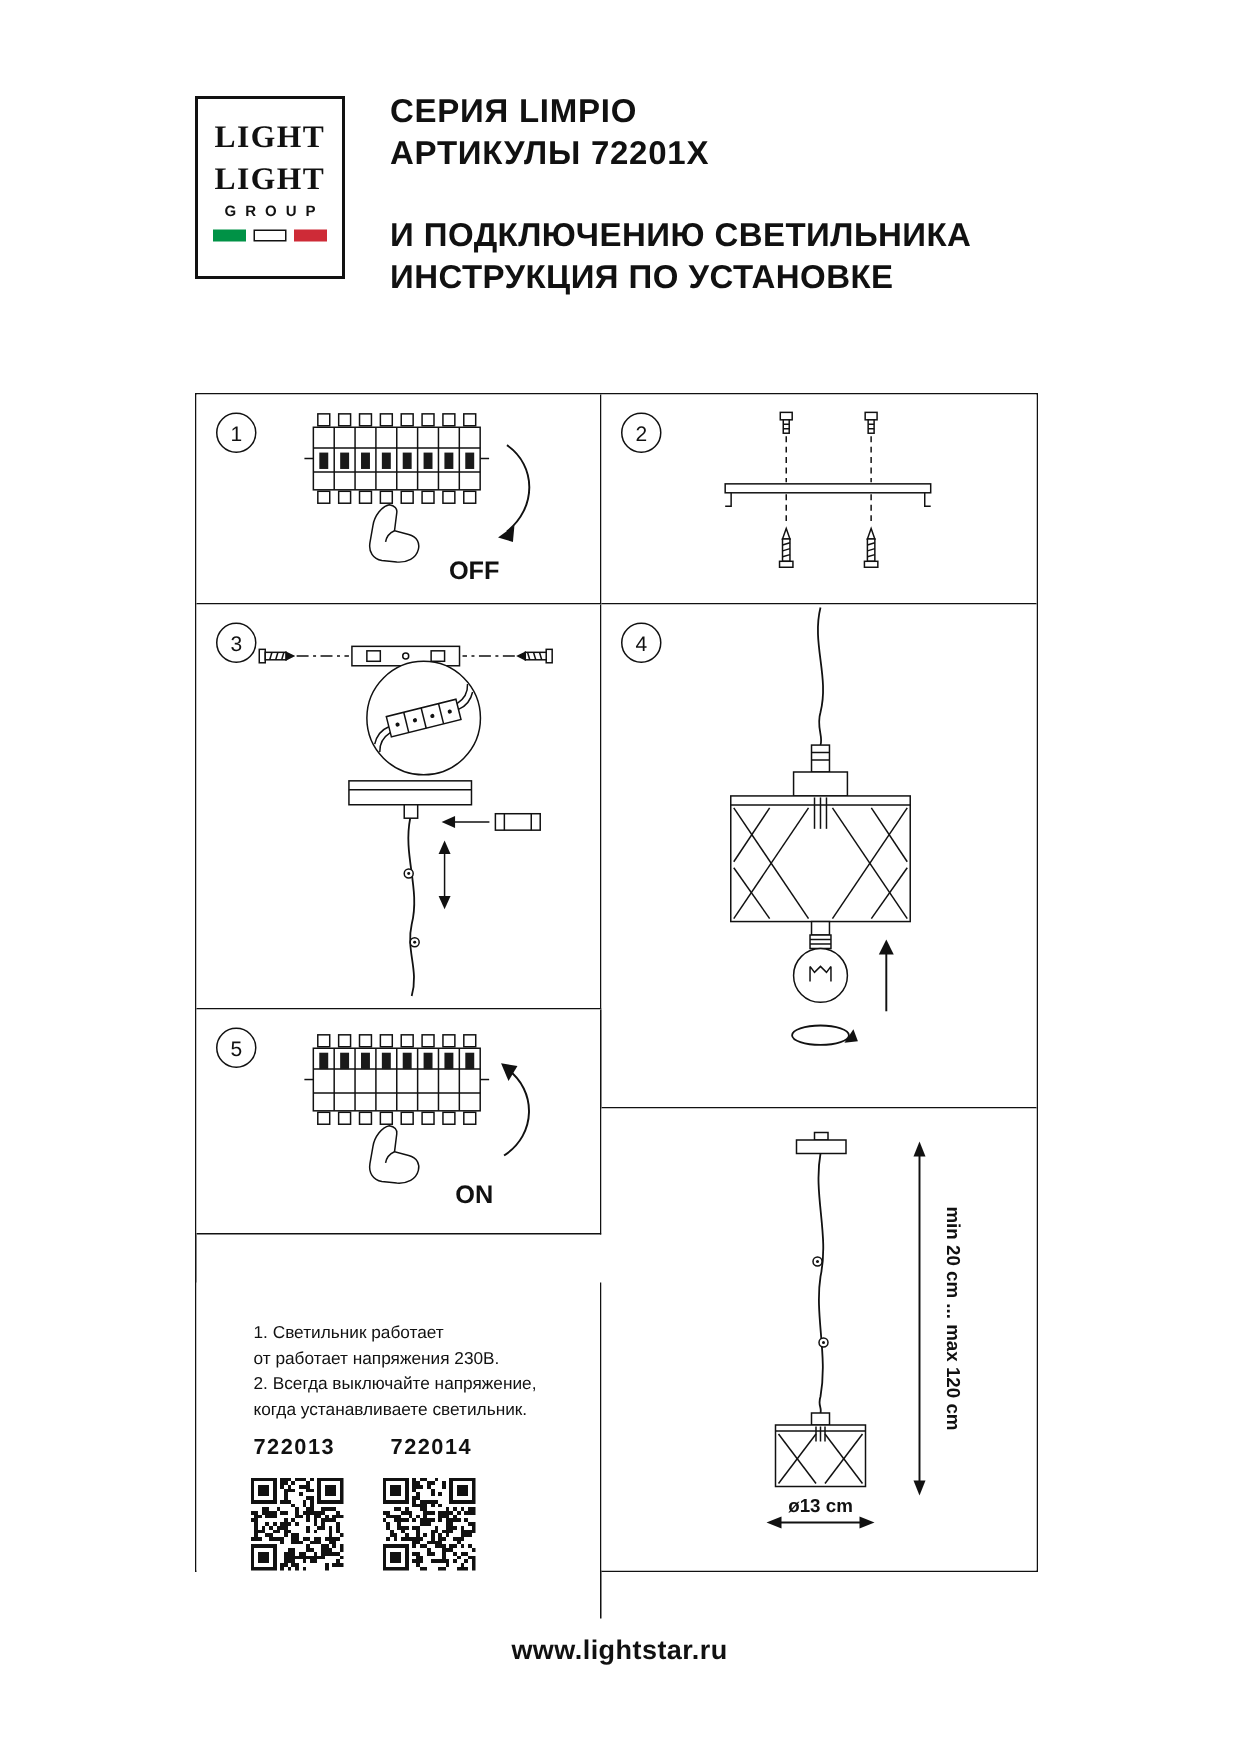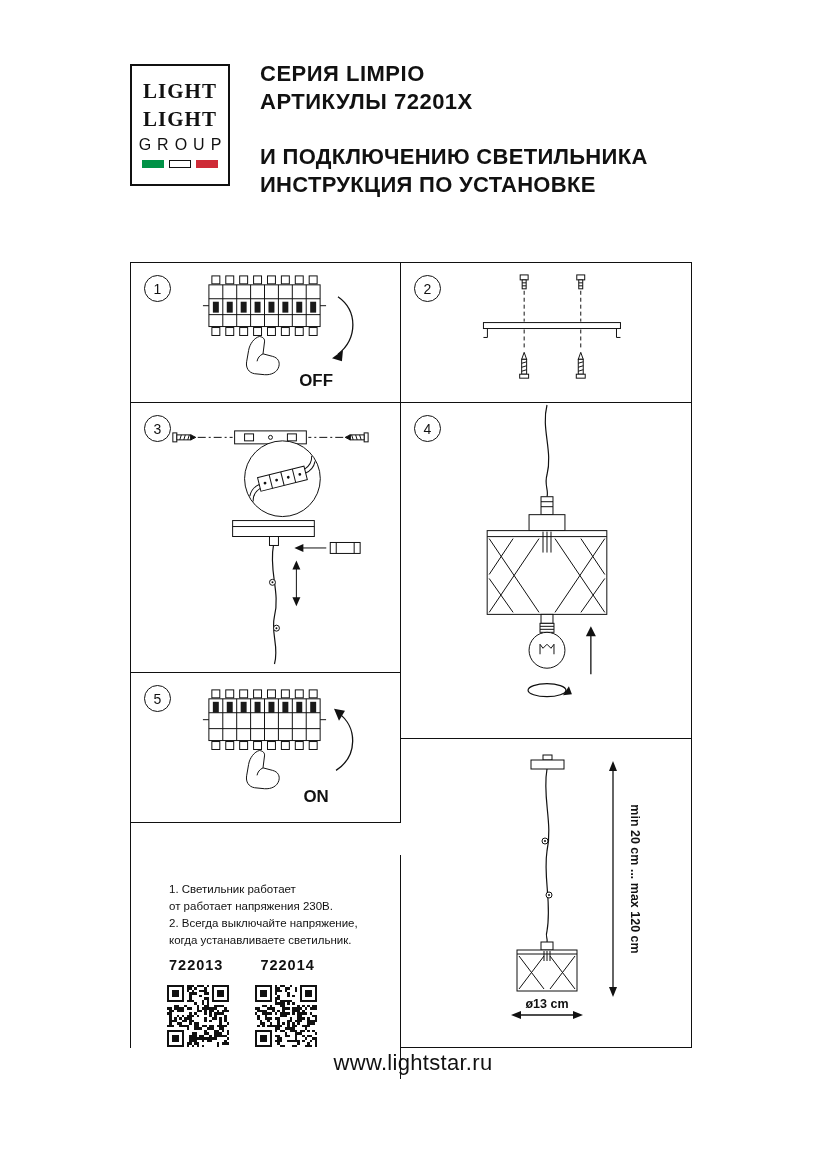--- a/index.html
+++ b/index.html
@@ -12,21 +12,21 @@
   
   .logo-box {
     position:absolute; left:130px; top:64px; width:100px; height:122px;
     border:2px solid #111; text-align:center; padding-top:11px;
   }
   .logo-word {
     font-family:"Liberation Serif",serif; font-weight:700;
     font-size:21px; line-height:28px; letter-spacing:1px;
   }
   .logo-group {
-    margin-top:3px; font-size:16px; font-weight:400; letter-spacing:6px;
+    margin-top:3px; font-size:10px; font-weight:700; letter-spacing:6px;
     padding-left:6px; 
   }
   .logo-flag { margin-top:6px; display:flex; justify-content:center; gap:5px; }
   .logo-flag span { width:22px; height:8px; display:block; }
   .flag-green { background:#009246; }
   .flag-white { background:#fff; border:1px solid #111; }
   .flag-red { background:#ce2b37; }
   
   .header {
     position:absolute; top:60px; right:126px; width:440px;
@@ -57,22 +57,22 @@
   .notes-body { position:absolute; left:38px; top:26px; font-size:11.5px; line-height:17px; }
   .articles-row {
     position:absolute; left:38px; top:102px; display:flex; gap:37px;
     font-weight:700; font-size:14.5px; letter-spacing:1px;
   }
   .qr-row { position:absolute; left:36px; top:130px; display:flex; gap:26px; }
   .qr { width:62px; height:62px; }
   .qr svg { width:100%; height:100%; display:block; }
   
   .footer {
-    position:absolute; left:0; right:0; top:1050px; text-align:center;
-    font-weight:400; font-size:22px; letter-spacing:.3px;
+    position:absolute; left:0; right:0; top:1090px; text-align:center;
+    font-weight:700; font-size:18px; letter-spacing:.3px;
   }
 </style>
 </head>
 <body>
 
 <svg width="0" height="0" style="position:absolute" aria-hidden="true">
   <defs>
     <rect id="sq" width="8" height="8" fill="#fff" stroke="#111"></rect>
     <rect id="tg" width="6" height="11" fill="#1a1a1a"></rect>
     <line id="dv" x1="0" y1="0" x2="0" y2="42" stroke="#111"></line>

